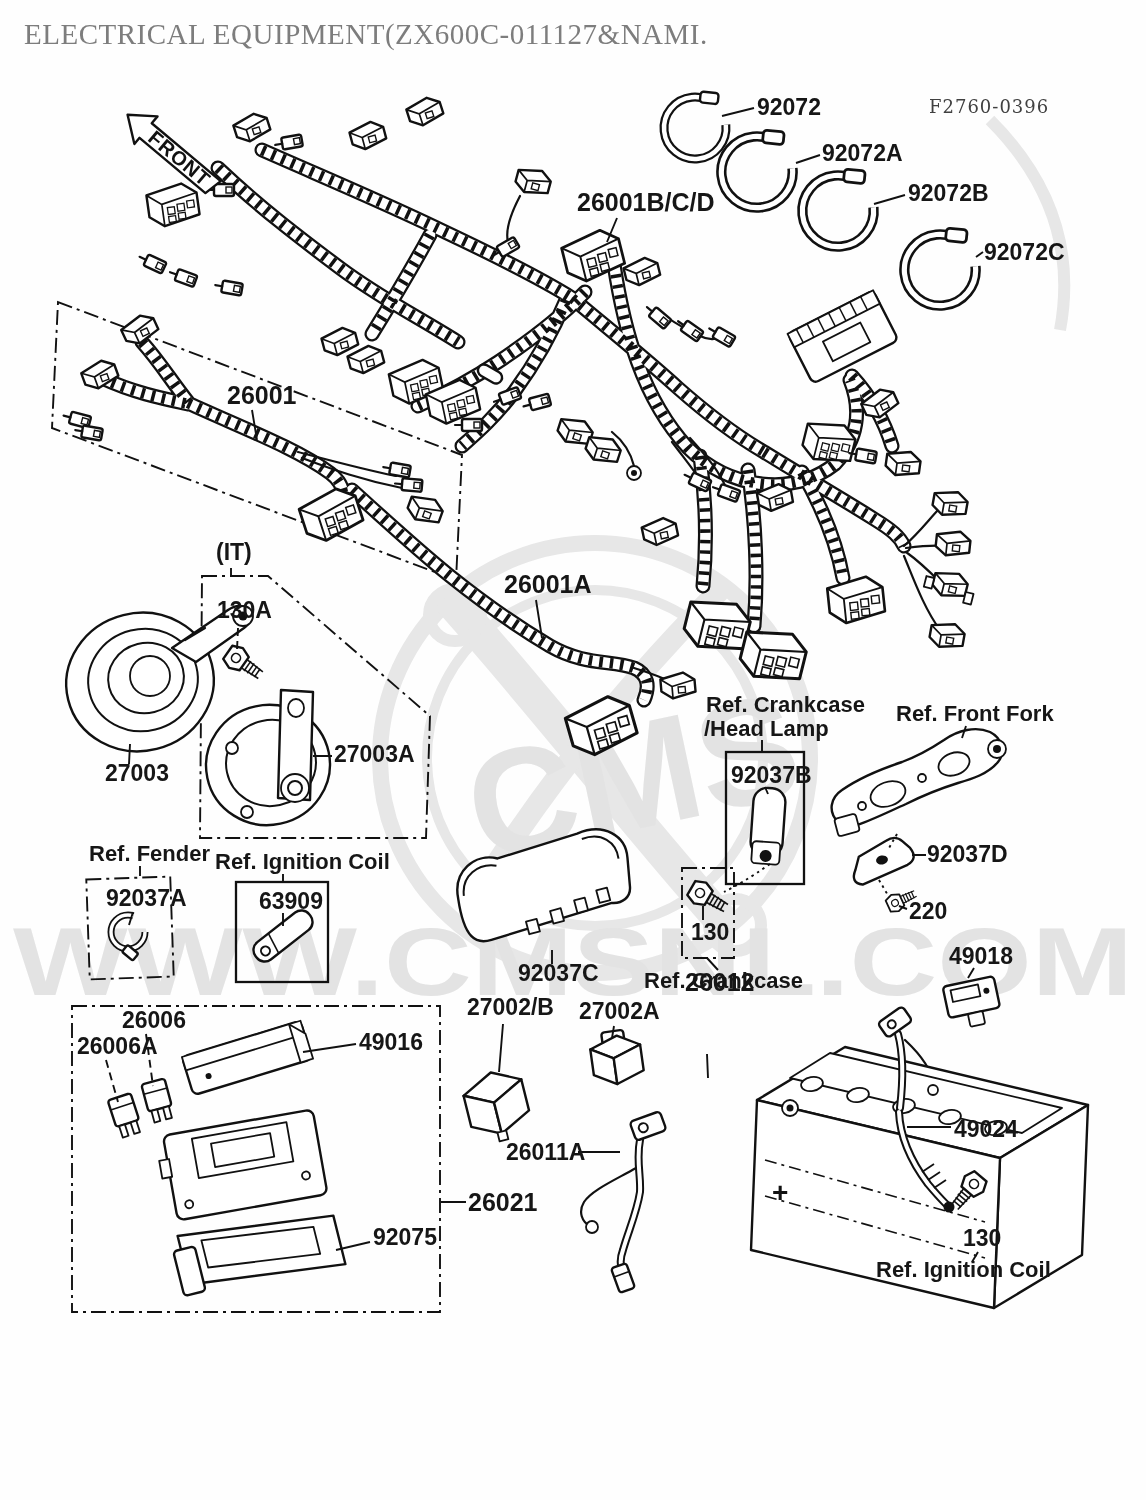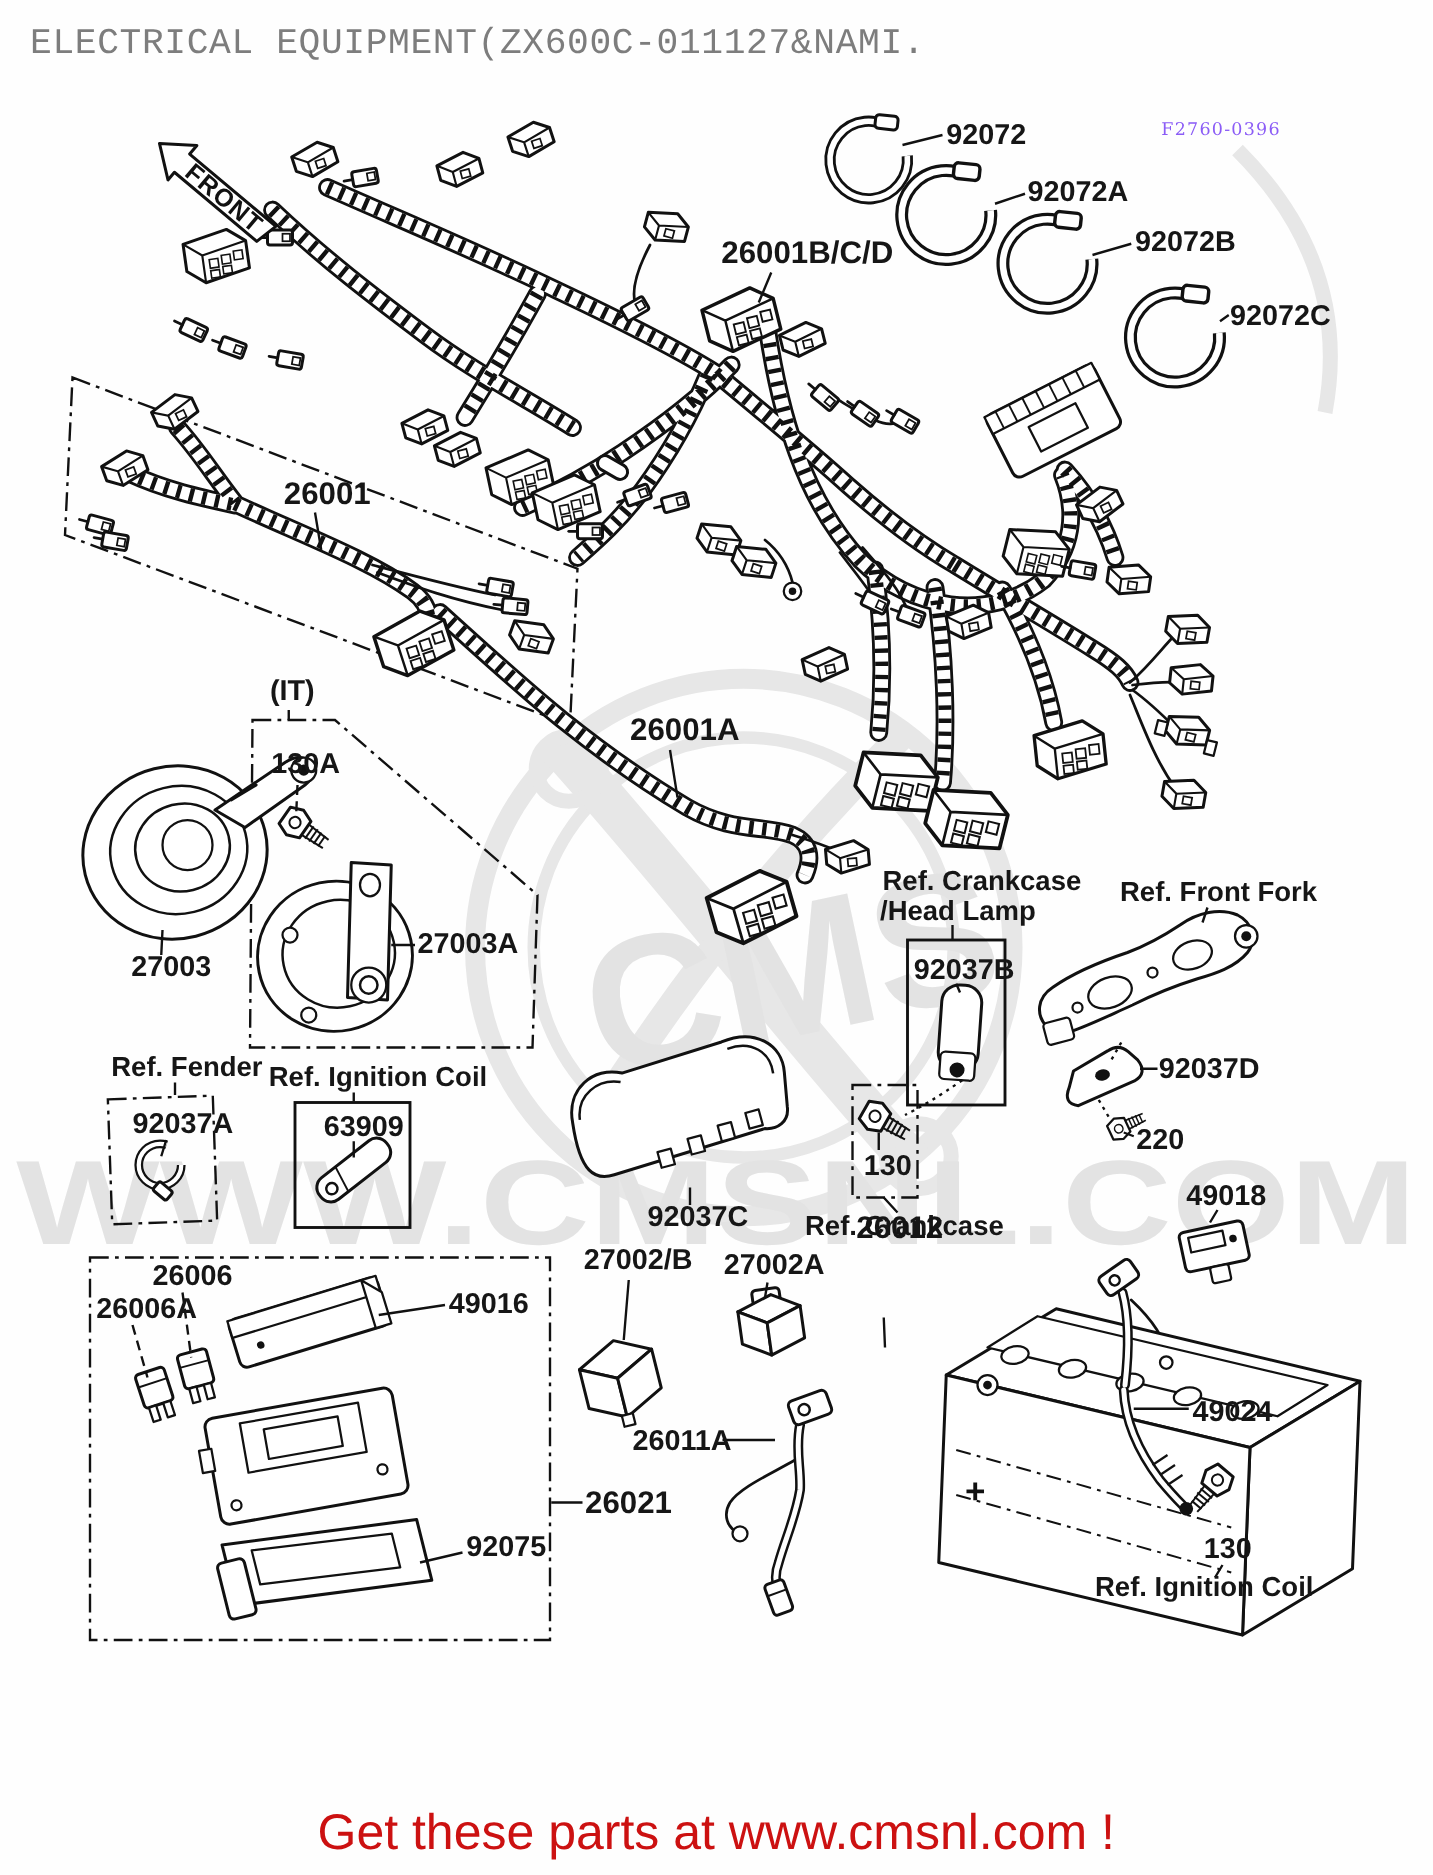--- a/index.html
+++ b/index.html
@@ -3,22 +3,22 @@
 <meta charset="utf-8">
 <style>
   html,body{margin:0;padding:0;background:#fff;}
   #stage{position:relative;width:1146px;height:1500px;background:#fefefe;overflow:hidden;
          font-family:"Liberation Sans",sans-serif;}
   #art{position:absolute;left:0;top:0;}
   .lbl{position:absolute;font-weight:bold;font-size:23px;color:#161616;white-space:nowrap;line-height:1.05;text-align:center;}
   .lbl.big{font-size:25px;}
   .lbl.ref{font-size:22px;}
   .title{position:absolute;left:24px;top:18px;font-size:29px;letter-spacing:.5px;color:#7d7d7d;
-         font-family:Liberation Mono, monospace;}
-  .figcode{position:absolute;left:929px;top:96px;font-size:14px;color:#8b5cf6;
+         font-family:Liberation Serif, serif;}
+  .figcode{position:absolute;left:929px;top:96px;font-size:18px;color:#404040;
            font-family:"DejaVu Serif",serif;letter-spacing:1px;}
   .footer{position:absolute;left:0;right:0;top:1444px;text-align:center;font-size:40px;color:#cc1111;}
   
   .ln{fill:#fff;stroke:#111;stroke-width:2.4;stroke-linejoin:round;}
   .lnf{fill:#fff;stroke:#111;stroke-width:1.8;stroke-linejoin:round;}
   .wire{fill:none;stroke:#111;stroke-width:2.2;stroke-linecap:round;}
   .hb{fill:none;stroke:#111;stroke-width:15;stroke-linecap:round;}
   .hw{fill:none;stroke:#fff;stroke-width:10.5;stroke-linecap:round;}
   .hd{fill:none;stroke:#111;stroke-width:10.5;stroke-dasharray:3.5 7;}
   .tbb{fill:none;stroke:#111;stroke-width:8;stroke-linecap:round;}
@@ -453,14 +453,13 @@
   <div class="lbl" style="left:467px;top:995px">27002/B</div>
   <div class="lbl" style="left:579px;top:999px">27002A</div>
   <div class="lbl big" style="left:685px;top:969px">26012</div>
   <div class="lbl" style="left:506px;top:1140px">26011A</div>
   <div class="lbl big" style="left:468px;top:1189px">26021</div>
   <div class="lbl" style="left:373px;top:1225px">92075</div>
   <div class="lbl" style="left:954px;top:1117px">49024</div>
   <div class="lbl" style="left:963px;top:1226px">130</div>
   <div class="lbl ref" style="left:876px;top:1258px">Ref. Ignition Coil</div>
 
-  <div class="footer">Get these parts at www.cmsnl.com !</div>
 </div>
 
 </body></html>

